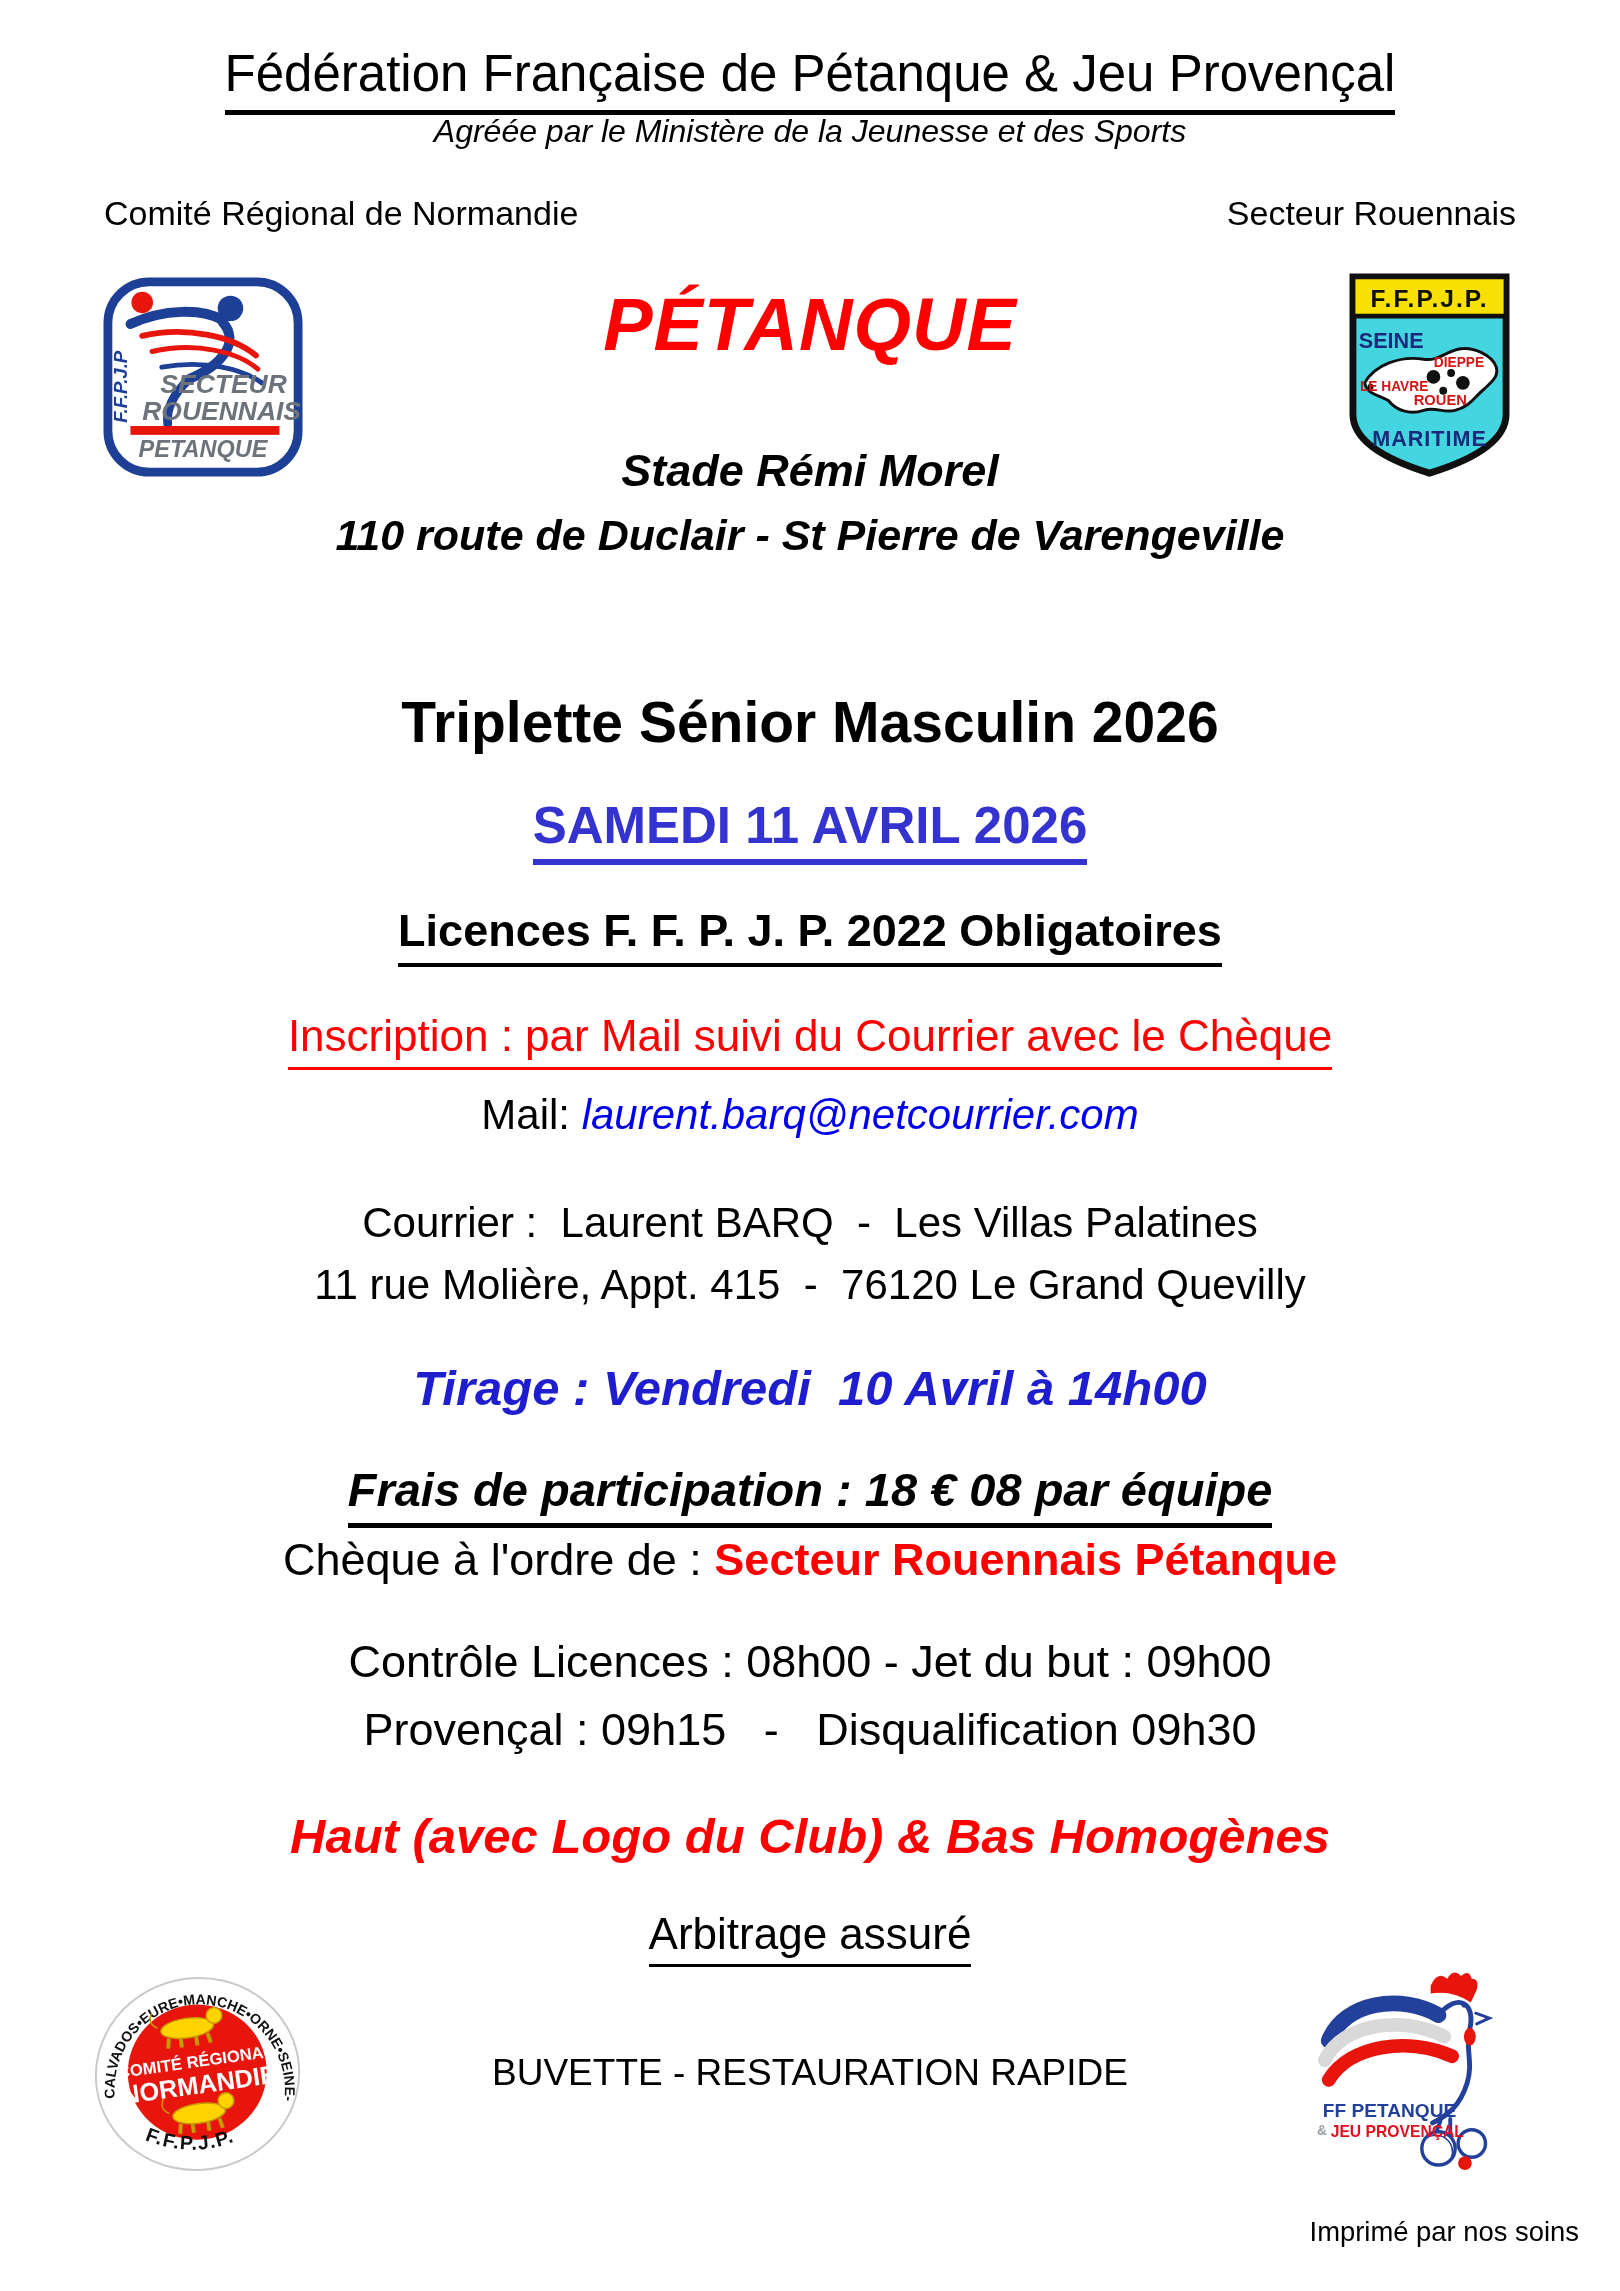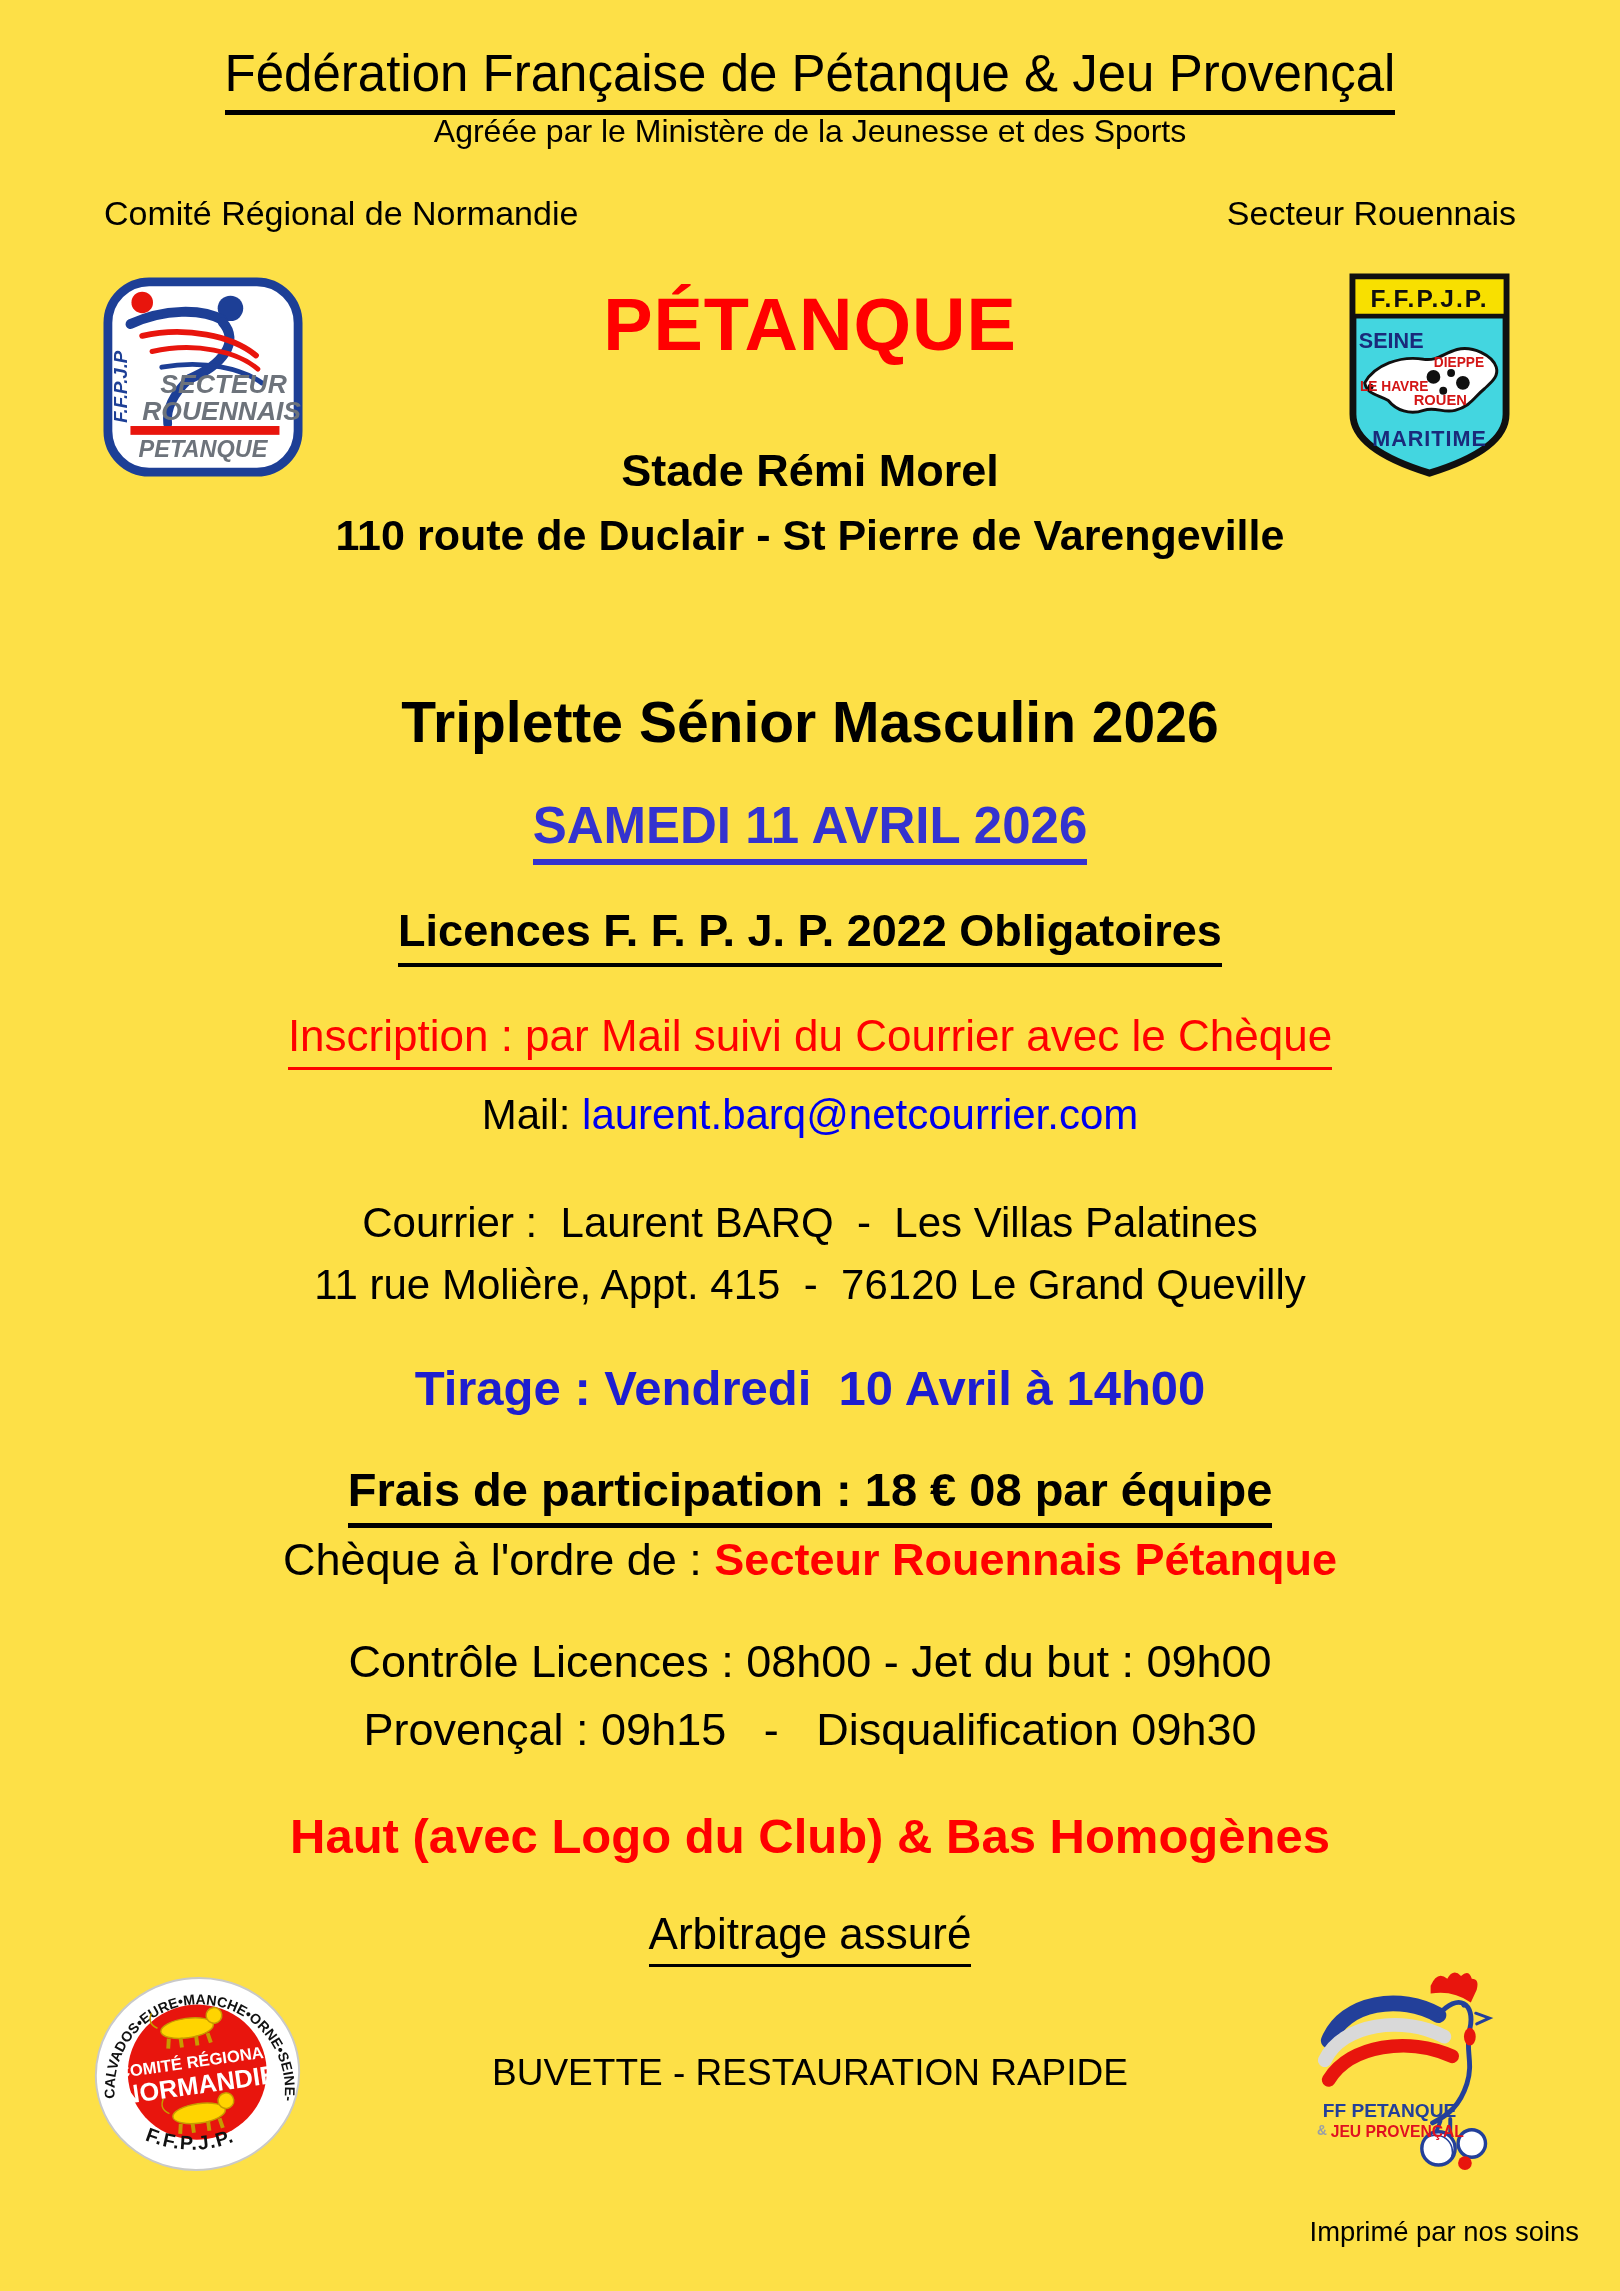--- a/index.html
+++ b/index.html
@@ -1,26 +1,26 @@
 <!DOCTYPE html>
 <html><head>
 <meta charset="utf-8">
 <style>
   html,body{margin:0;padding:0;background:#888;}
   .page{
-    position:relative;width:1620px;height:2292px;background:#fde047;
+    position:relative;width:1620px;height:2292px;background:#ffffff;
     margin:0 auto;overflow:hidden;
     font-family:"Liberation Sans",sans-serif;color:#000;
   }
   .line{
     position:absolute;left:0;width:100%;text-align:center;
     white-space:pre-wrap;line-height:1.12;
   }
   .bold{font-weight:bold}
-  .ital{}
+  .ital{font-style:italic}
   .red{color:#ff0000}
   .blue-date{color:#3433cf}
   .blue-tirage{color:#1e1ecf}
   .blue-link{color:#0000ee}
   .u{display:inline-block;border-bottom-style:solid;border-bottom-color:currentColor}
 
   .l-title{top:45px;font-size:51px}
   .l-title .u{border-bottom-width:5.9px;padding-bottom:7.8px}
   .l-subtitle{top:114px;font-size:32px}
   .committees{

